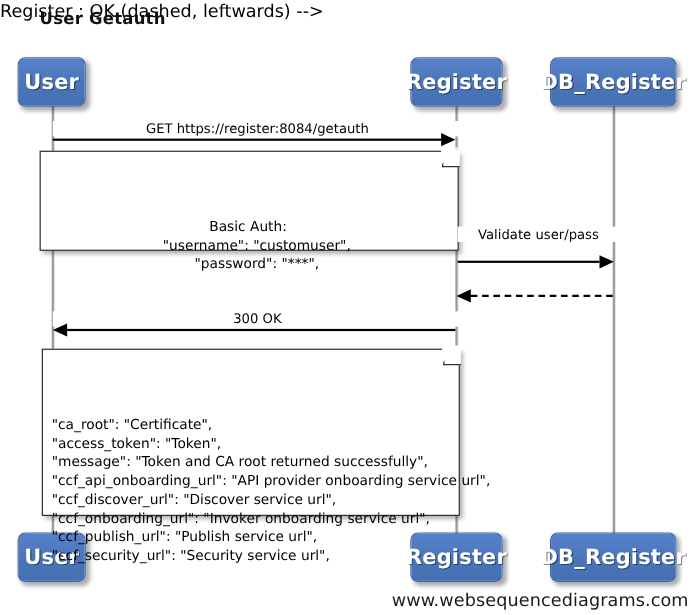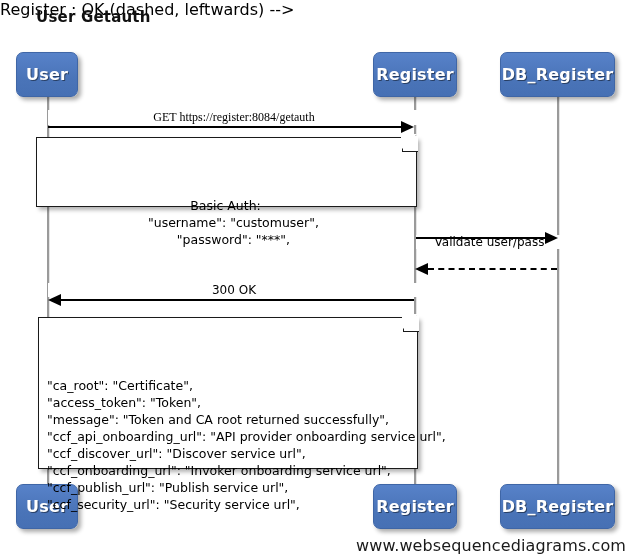--- a/index.html
+++ b/index.html
@@ -40,21 +40,21 @@
 
   
   .participant {
     position: absolute;
     box-sizing: border-box;
     background: #4a77c0;
     background: linear-gradient(180deg, #5782c9 0%, #4a74b8 60%, #4670b4 100%);
     border: 1px solid #3f66a6;
     border-radius: 7px;
     color: #ffffff;
-    font-size: 16px;
+    font-size: 19px;
     font-weight: bold;
     text-align: left;
     display: flex;
     align-items: center;
     justify-content: center;
     box-shadow: 3px 3px 4px rgba(0,0,0,0.33);
     text-shadow: 1px 1px 0 rgba(0,0,0,0.45);
     letter-spacing: 0.2px;
     white-space: nowrap;
   }
@@ -162,34 +162,34 @@
   <div class="lifeline" style="left:47px;  top:96px; height:393px;"></div>
   <div class="lifeline" style="left:414px; top:96px; height:393px;"></div>
   <div class="lifeline" style="left:557px; top:96px; height:393px;"></div>
 
   
   <div class="participant" style="left:16px; top:52px; width:62px; height:45px;">User</div>
   <div class="participant" style="left:373px; top:52px; width:84px; height:45px;">Register</div>
   <div class="participant" style="left:500px; top:52px; width:115px; height:45px;">DB_Register</div>
 
   
-  <div class="arrow-label" style="left:48px; top:110px; width:366px;font-family:Liberation Serif, serif;">GET https://register:8084/getauth</div>
+  <div class="arrow-label" style="left:48px; top:110px; width:366px;">GET https://register:8084/getauth</div>
   <div class="arrow-line" style="left:48px; top:126px; width:353px;"></div>
   <div class="arrow-head right" style="left:401px; top:121px;"></div>
 
   
-  <div class="note note-center" style="left:36px; top:137px; width:381px; height:70px;">
+  <div class="note note-center" style="left:36px; top:137px; width:381px; height:91px;">
     <span class="fold"></span>
     <div class="note-body">Basic Auth:
     "username": "customuser",
     "password": "***",</div>
   </div>
 
   
-  <div class="arrow-label" style="left:416px; top:235px; width:141px;">Validate user/pass</div>
+  <div class="arrow-label" style="left:416px; top:206px; width:141px;">Validate user/pass</div>
   <div class="arrow-line" style="left:416px; top:237px; width:129px;"></div>
   <div class="arrow-head right" style="left:545px; top:232px;"></div>
 
    Register : OK (dashed, leftwards) --&gt;
   <div class="arrow-line dashed" style="left:428px; top:268px; width:129px;"></div>
   <div class="arrow-head left" style="left:415px; top:263px;"></div>
 
   
   <div class="arrow-label" style="left:48px; top:283px; width:366px;">300 OK</div>
   <div class="arrow-line" style="left:61px; top:299px; width:353px;"></div>

